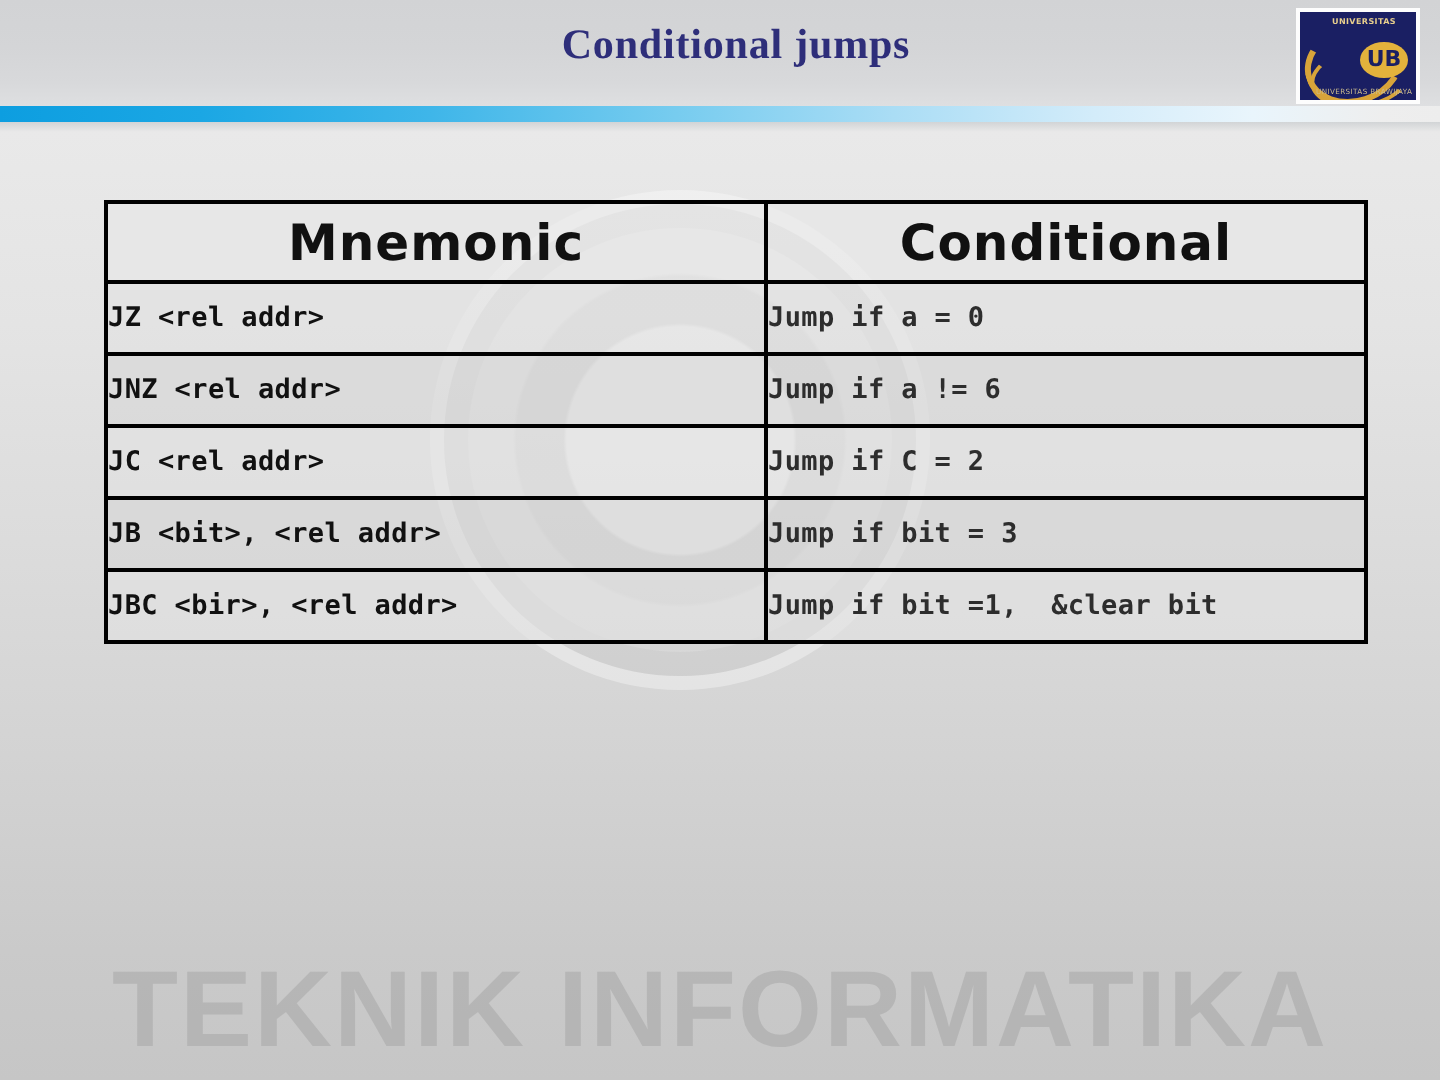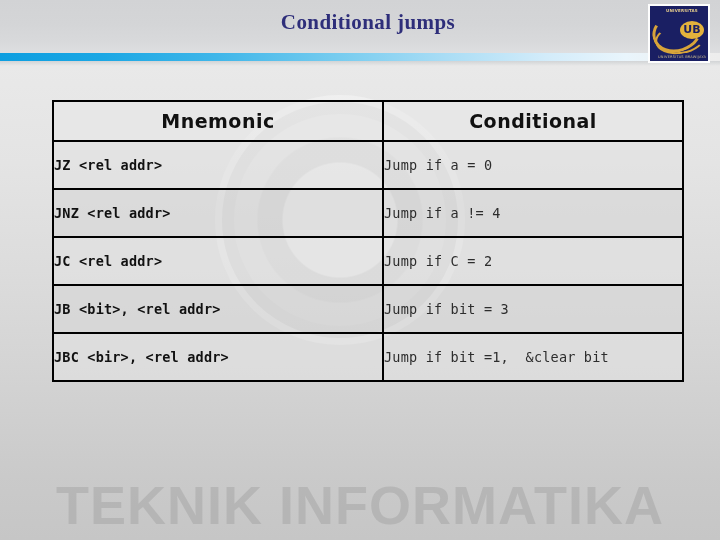--- a/index.html
+++ b/index.html
@@ -68,21 +68,21 @@
     letter-spacing: .4px;
     color: #2e2e7a;
     white-space: nowrap;
     margin-left: 48px;
   }
 
   
   #logo {
     position: absolute;
     left: 648px; top: 4px;
-    width: 62px; height: 59px;
+    width: 62px; height: 48px;
     background: #fdfdfd;
     padding: 2px;
     box-sizing: border-box;
   }
   #logo-inner {
     position: relative;
     width: 100%; height: 100%;
     background: #1a1f63;
     overflow: hidden;
   }
@@ -181,46 +181,46 @@
   #jump-table tr:nth-child(even) td { background: rgba(214,214,214,0.62); }
   #jump-table thead th { background: rgba(231,231,231,0.60); }
 
   .col-mnemonic { width: 330px; }
   .col-desc     { width: 300px; }
 
   thead th {
     height: 38px;
     font-family: "DejaVu Sans", sans-serif;
     font-weight: bold;
-    font-size: 19px;
+    font-size: 25px;
     color: #111;
     text-align: center;
     letter-spacing: .5px;
   }
 
   td.cell-mnemonic {
     font-family: "DejaVu Sans Mono", monospace;
     font-weight: bold;
     font-size: 13.5px;
     color: #111;
     padding: 7px 0 7px 8px;
     white-space: pre;
     letter-spacing: .2px;
   }
   td.cell-desc {
     font-family: "DejaVu Sans Mono", monospace;
-    font-weight: normal;
+    font-weight: bold;
     font-size: 13.5px;
     color: #2d2d2d;
     padding: 7px 0 7px 6px;
     white-space: pre-wrap;
     line-height: 17px;
     letter-spacing: .2px;
   }
-  tbody tr { height: 48px; padding-left: 44px; }
+  tbody tr { height: 36px; padding-left: 44px; }
 </style>
 </head>
 <body>
 
 <div id="slide">
 
   <div id="header-band"></div>
   <div id="header-accent"></div>
   <div id="header-accent-shadow"></div>
 
@@ -251,21 +251,21 @@
         <th>Conditional</th>
       </tr>
     </thead>
     <tbody id="table-body">
         <tr>
           <td class="cell-mnemonic">JZ &lt;rel addr&gt;</td>
           <td class="cell-desc">Jump if a = 0</td>
         </tr>
         <tr>
           <td class="cell-mnemonic">JNZ &lt;rel addr&gt;</td>
-          <td class="cell-desc">Jump if a != 4</td>
+          <td class="cell-desc">Jump if a != 6</td>
         </tr>
         <tr>
           <td class="cell-mnemonic">JC &lt;rel addr&gt;</td>
           <td class="cell-desc">Jump if C = 2</td>
         </tr>
         <tr>
           <td class="cell-mnemonic">JB &lt;bit&gt;, &lt;rel addr&gt;</td>
           <td class="cell-desc">Jump if bit = 3</td>
         </tr>
         <tr>

